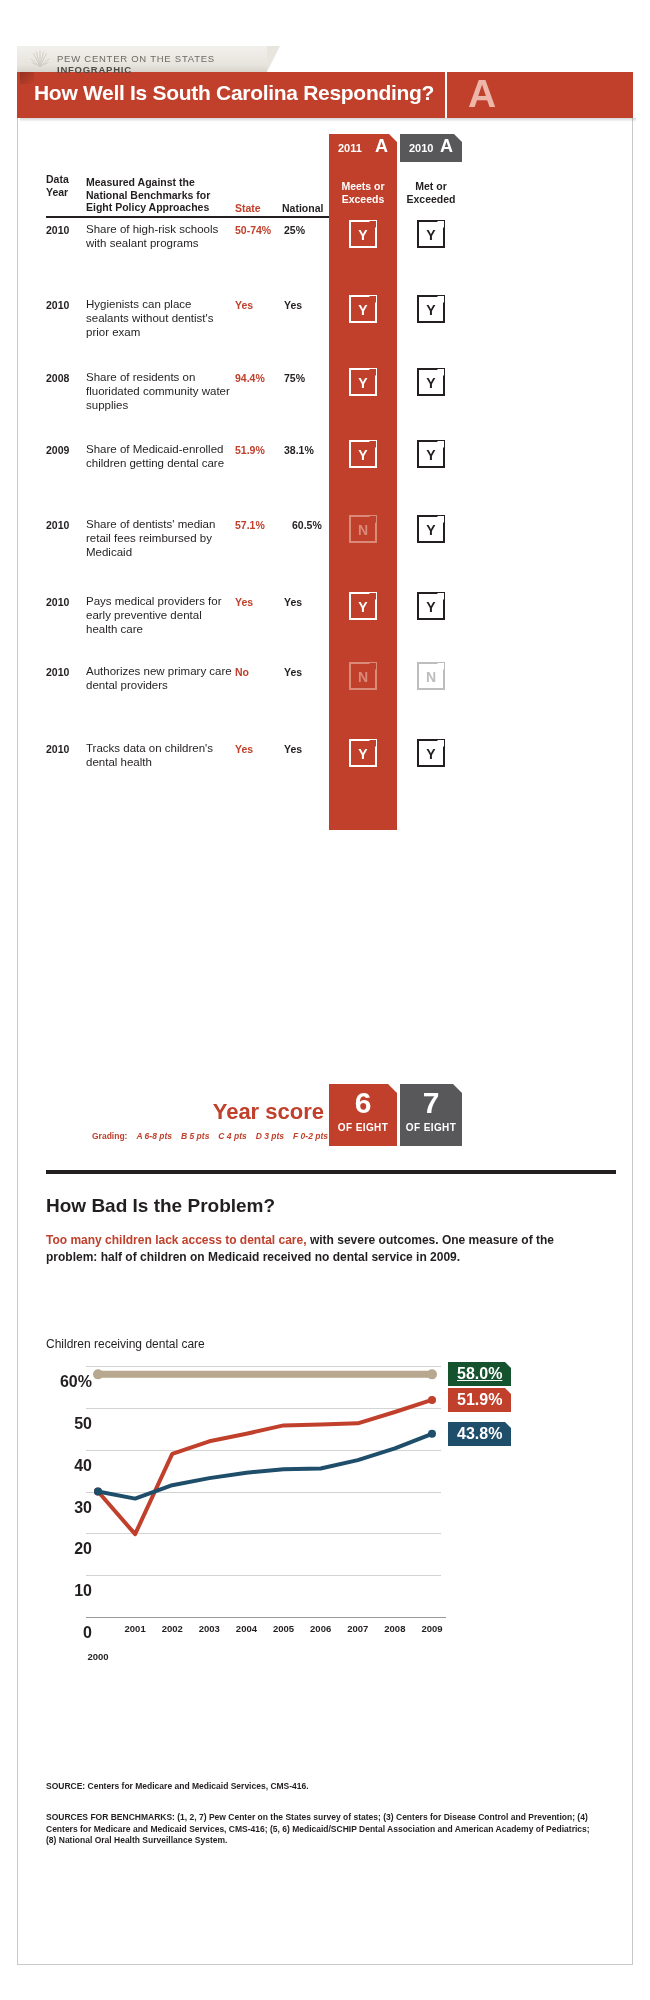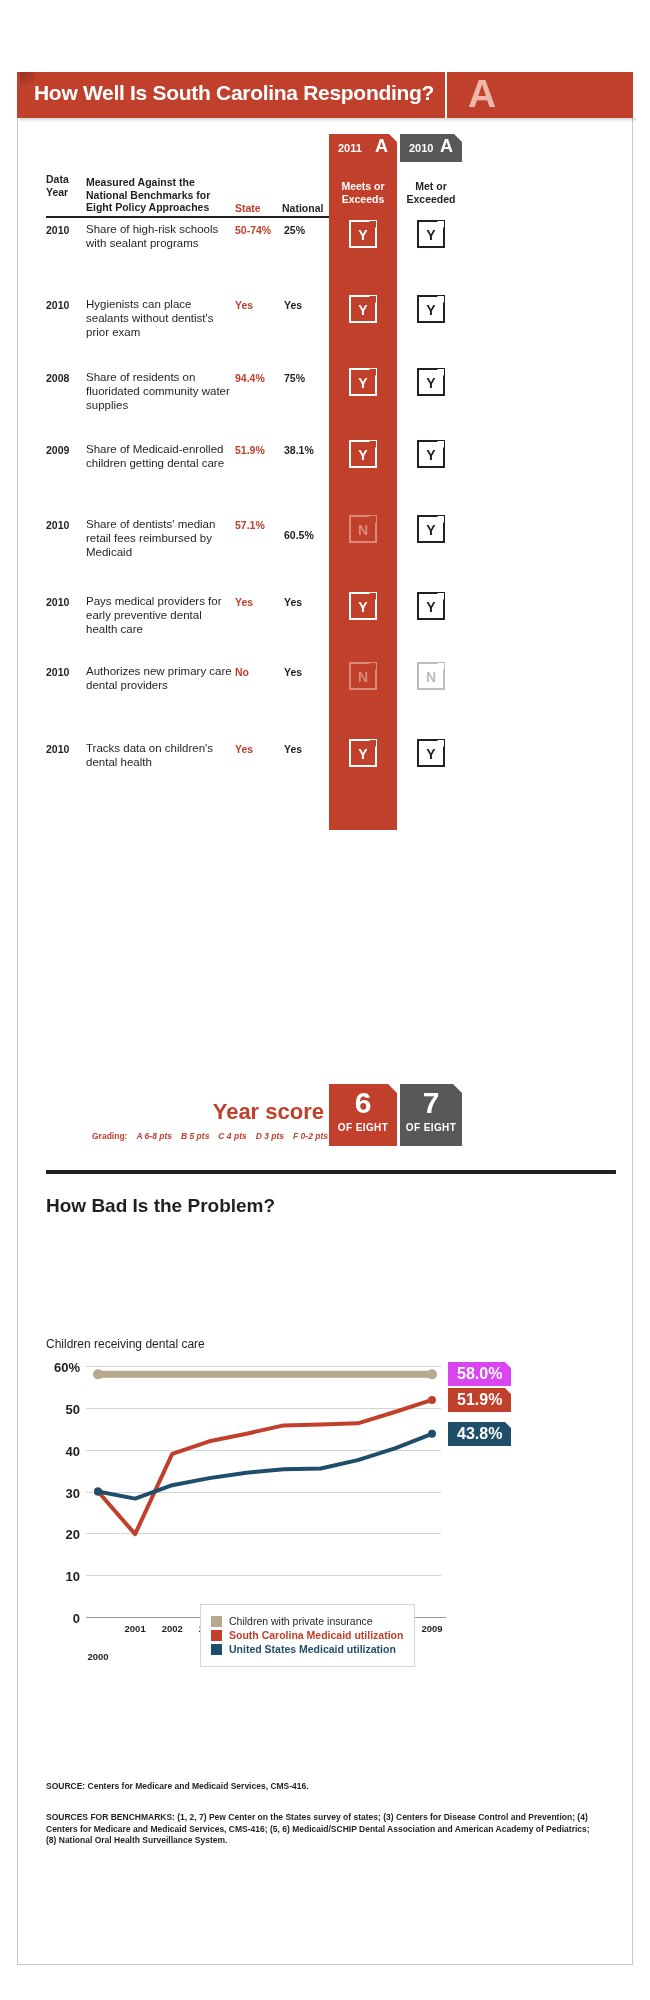--- a/index.html
+++ b/index.html
@@ -180,40 +180,40 @@
   .lede em{ color:#c0402c; font-style:normal; }
 
   .chart-title{
     position:absolute; left:46px; top:1337px;
     font-size:12px; color:#231f20;
   }
 
   
   .chart{ position:absolute; left:46px; top:1358px; width:570px; height:300px; }
   .ytick{
-    position:absolute; left:0; width:34px; text-align:right;
-    font-size:13px; font-weight:700; color:#231f20;
+    position:absolute; left:12px; width:34px; text-align:right;
+    font-size:16px; font-weight:700; color:#231f20;margin-top:13px;
   }
   .gridline{ position:absolute; left:40px; width:355px; height:1px; background:#d3d3d3; }
   .xaxis{ position:absolute; left:40px; top:259px; width:360px; height:1px; background:#9a9a9a; }
   .xtick{
     position:absolute; top:265px; width:40px; text-align:center;
     font-size:9.5px; font-weight:700; color:#231f20;
   }
   .svg-lines{ position:absolute; left:0; top:0; }
 
   .flag{
     position:absolute; height:24px; padding:0 9px;
     color:#fff; font-size:16px; font-weight:700; line-height:24px; text-align:right;
   }
   .flag:after{
     content:""; position:absolute; right:0; top:0;
     border-top:6px solid #fff; border-left:6px solid transparent;
   }
-  .flag-tan{ background:#d946ef; }
+  .flag-tan{ background:#14532d;text-decoration:underline; }
   .flag-red{ background:#c0402c; }
   .flag-blue{ background:#1f4e6b; }
 
   .legend{
     position:absolute; left:200px; top:1604px; width:215px;
     border:1px solid #d6d6d6; background:#fff; padding:8px 10px 9px 10px; z-index:9;
   }
   .lg-row{ display:flex; align-items:center; margin:2px 0; }
   .lg-sw{ width:11px; height:11px; margin-right:7px; flex:0 0 11px; }
   .lg-txt{ font-size:10.5px; color:#231f20; }
@@ -230,20 +230,36 @@
     font-size:8.5px; font-weight:700; color:#231f20; line-height:11.5px;
   }
 </style>
 </head>
 <body>
 
 <div class="page">
 
   <div class="frame"></div>
 
+  <div class="pew-tab">
+    <svg class="pew-burst" viewBox="0 0 24 24">
+      <g stroke="#b9b5ad" stroke-width="1">
+        <line x1="12" y1="20" x2="12" y2="3"></line>
+          <line x1="12" y1="20" x2="5" y2="6"></line>
+        <line x1="12" y1="20" x2="19" y2="6"></line>
+          <line x1="12" y1="20" x2="2" y2="12"></line>
+        <line x1="12" y1="20" x2="22" y2="12"></line>
+          <line x1="12" y1="20" x2="3" y2="16"></line>
+        <line x1="12" y1="20" x2="21" y2="16"></line>
+          <line x1="12" y1="20" x2="8" y2="4"></line>
+        <line x1="12" y1="20" x2="16" y2="4"></line>
+      </g>
+    </svg>
+    <div class="pew-tab-label"><span>PEW CENTER ON THE STATES </span><b>INFOGRAPHIC</b></div>
+  </div>
   <div class="tab-shadow"></div>
 
   <div class="banner">
     <div class="banner-title">How Well Is South Carolina Responding?</div>
     <div class="banner-sep"></div>
     <div class="banner-grade">A</div>
   </div>
   <div class="banner-shadow"></div>
 
   <div class="yr-tab yr-2011">
@@ -310,21 +326,21 @@
         <div class="r-measure" style="top: 0px;">Share of Medicaid-enrolled children getting dental care</div>
         <div class="r-state" style="top: 2px;">51.9%</div>
         <div class="r-national" style="top: 2px;">38.1%</div>
         <div class="bx cell-2011 bx-red-y" style="top: -2px; z-index: 8;">Y</div>
         <div class="bx cell-2010 bx-dk-y" style="top: -2px; z-index: 8;">Y</div>
       </div>
       <div class="row" style="top: 517px;">
         <div class="r-year" style="top: 2px;">2010</div>
         <div class="r-measure" style="top: 0px;">Share of dentists' median retail fees reimbursed by Medicaid</div>
         <div class="r-state" style="top: 2px;">57.1%</div>
-        <div class="r-national" style="top: 12px;">60.5%</div>
+        <div class="r-national" style="top: 2px; margin-left: 8px;">60.5%</div>
         <div class="bx cell-2011 bx-red-n" style="top: -2px; z-index: 8;">N</div>
         <div class="bx cell-2010 bx-dk-y" style="top: -2px; z-index: 8;">Y</div>
       </div>
       <div class="row" style="top: 594px;">
         <div class="r-year" style="top: 2px;">2010</div>
         <div class="r-measure" style="top: 0px;">Pays medical providers for early preventive dental health care</div>
         <div class="r-state" style="top: 2px;">Yes</div>
         <div class="r-national" style="top: 2px;">Yes</div>
         <div class="bx cell-2011 bx-red-y" style="top: -2px; z-index: 8;">Y</div>
         <div class="bx cell-2010 bx-dk-y" style="top: -2px; z-index: 8;">Y</div>
@@ -355,20 +371,23 @@
     <span class="score-of">OF EIGHT</span>
   </div>
   <div class="score-grey">
     <span class="score-num">7</span>
     <span class="score-of">OF EIGHT</span>
   </div>
 
   <div class="big-rule"></div>
 
   <div class="h2">How Bad Is the Problem?</div>
+  <div class="lede">
+    <em>Too many children lack access to dental care,</em><span> with severe outcomes. One measure of the problem: half of children on Medicaid received no dental service in 2009.</span>
+  </div>
 
   <div class="chart-title">Children receiving dental care</div>
 
   <div class="chart">
     <div id="grid-host">
         <div class="gridline" style="top: 8px;"></div>
         <div class="ytick" style="top: 2px;">60%</div>
         <div class="gridline" style="top: 49.8333px;"></div>
         <div class="ytick" style="top: 43.8333px;">50</div>
         <div class="gridline" style="top: 91.6667px;"></div>
@@ -409,34 +428,20 @@
         <div class="xtick" style="left: 366px;">2009</div>
       </div>
   </div>
 
   <div id="flags-host">
       <div class="flag flag-tan" style="left: 448px; top: 1362.37px; z-index: 9;">58.0%</div>
       <div class="flag flag-red" style="left: 448px; top: 1387.88px; z-index: 9;">51.9%</div>
       <div class="flag flag-blue" style="left: 448px; top: 1421.77px; z-index: 9;">43.8%</div>
     </div>
 
-  <div class="legend">
-    <div class="lg-row">
-      <span class="lg-sw" id="sw0" style="background: rgb(184, 168, 143);"></span>
-      <span class="lg-txt">Children with private insurance</span>
-    </div>
-    <div class="lg-row">
-      <span class="lg-sw" id="sw1" style="background: rgb(192, 64, 44);"></span>
-      <span class="lg-txt red">South Carolina Medicaid utilization</span>
-    </div>
-    <div class="lg-row">
-      <span class="lg-sw" id="sw2" style="background: rgb(31, 78, 107);"></span>
-      <span class="lg-txt blue">United States Medicaid utilization</span>
-    </div>
-  </div>
 
   <div class="src1">SOURCE: Centers for Medicare and Medicaid Services, CMS-416.</div>
   <div class="src2">
     <span>SOURCES FOR BENCHMARKS: (1, 2, 7) Pew Center on the States survey of states;</span>
     <span>(3) Centers for Disease Control and Prevention; (4) Centers for Medicare and Medicaid</span>
     <span>Services, CMS-416; (5, 6) Medicaid/SCHIP Dental Association and American Academy</span>
     <span>of Pediatrics; (8) National Oral Health Surveillance System.</span>
   </div>
 
 </div>

